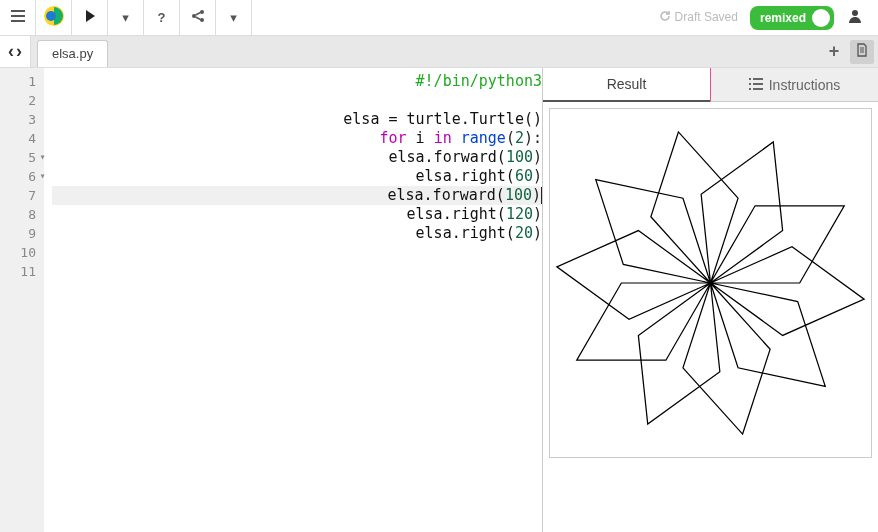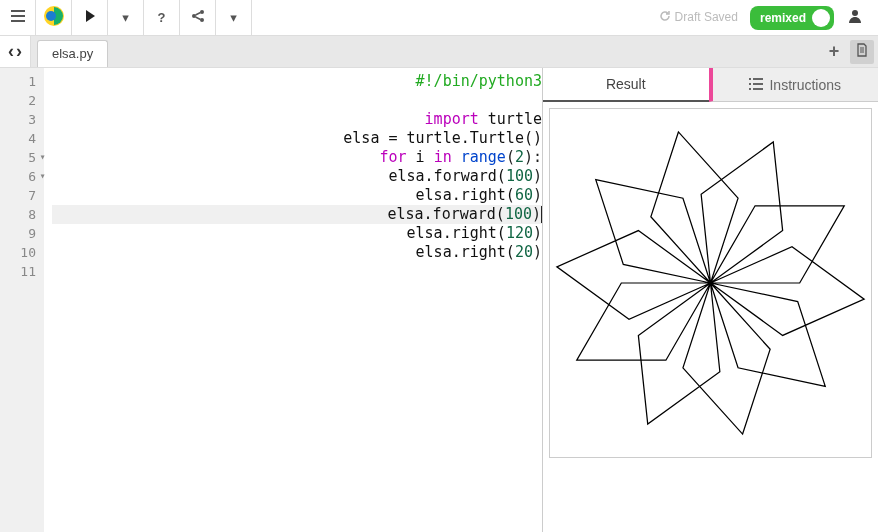--- a/index.html
+++ b/index.html
@@ -38,21 +38,21 @@
   .c-builtin { color: #0044cc; }
   .c-name { color: #111; }
   .c-paren { color: #222; }
   .c-num { color: #116644; }
   .cursor { display: inline-block; width: 0; border-right: 1.5px solid #222; height: 17px; vertical-align: text-bottom; }
 
   .rightpanel { width: 336px; border-left: 1px solid #ccc; background: #fff; display: flex; flex-direction: column; }
   .panel-tabs { display: flex; height: 34px; }
   .panel-tab { flex: 1; display: flex; align-items: center; justify-content: center; font-size: 14px; color: #444; border-bottom: 1px solid #ccc; cursor: pointer; gap: 6px; }
   .panel-tab.active { border-bottom: 2px solid #555; }
-  .panel-tab.inactive { background: #eee; border-left: 4px solid #ec4899; color: #666; }
+  .panel-tab.inactive { background: #eee; border-left: 1px solid #ec4899; color: #666; }
   .canvas-wrap { flex: 1; padding: 6px; }
   .turtle-canvas { width: 100%; height: 350px; border: 1px solid #ccc; background: #fff; }
 </style>
 </head>
 <body>
 
 <div class="topbar">
   <div class="topbar-left">
     <div class="tbtn">
       <span>
@@ -153,21 +153,20 @@
       <div class="fold-marker">6</div>
       <div>7</div>
       <div>8</div>
       <div>9</div>
       <div>10</div>
       <div>11</div>
     </div>
     <div class="code">
       <div class="line"><span class="c-comment">#!/bin/python3</span></div>
       <div class="line"></div>
-      <div class="line"><span class="c-keyword">import</span><span class="c-name"> turtle</span></div>
       <div class="line"><span class="c-name">elsa = turtle.Turtle()</span></div>
       <div class="line">  <span class="c-keyword">for</span><span class="c-name"> i </span><span class="c-keyword">in</span><span class="c-builtin"> range</span><span class="c-paren">(</span><span class="c-num">2</span><span class="c-paren">):</span></div>
       <div class="line">    <span class="c-name">elsa.forward(</span><span class="c-num">100</span><span class="c-paren">)</span></div>
       <div class="line">    <span class="c-name">elsa.right(</span><span class="c-num">60</span><span class="c-paren">)</span></div>
       <div class="line highlighted">    <span class="c-name">elsa.forward(</span><span class="c-num">100</span><span class="c-paren">)</span><span class="cursor"></span></div>
       <div class="line">    <span class="c-name">elsa.right(</span><span class="c-num">120</span><span class="c-paren">)</span></div>
       <div class="line">  <span class="c-name">elsa.right(</span><span class="c-num">20</span><span class="c-paren">)</span></div>
     </div>
   </div>
 

